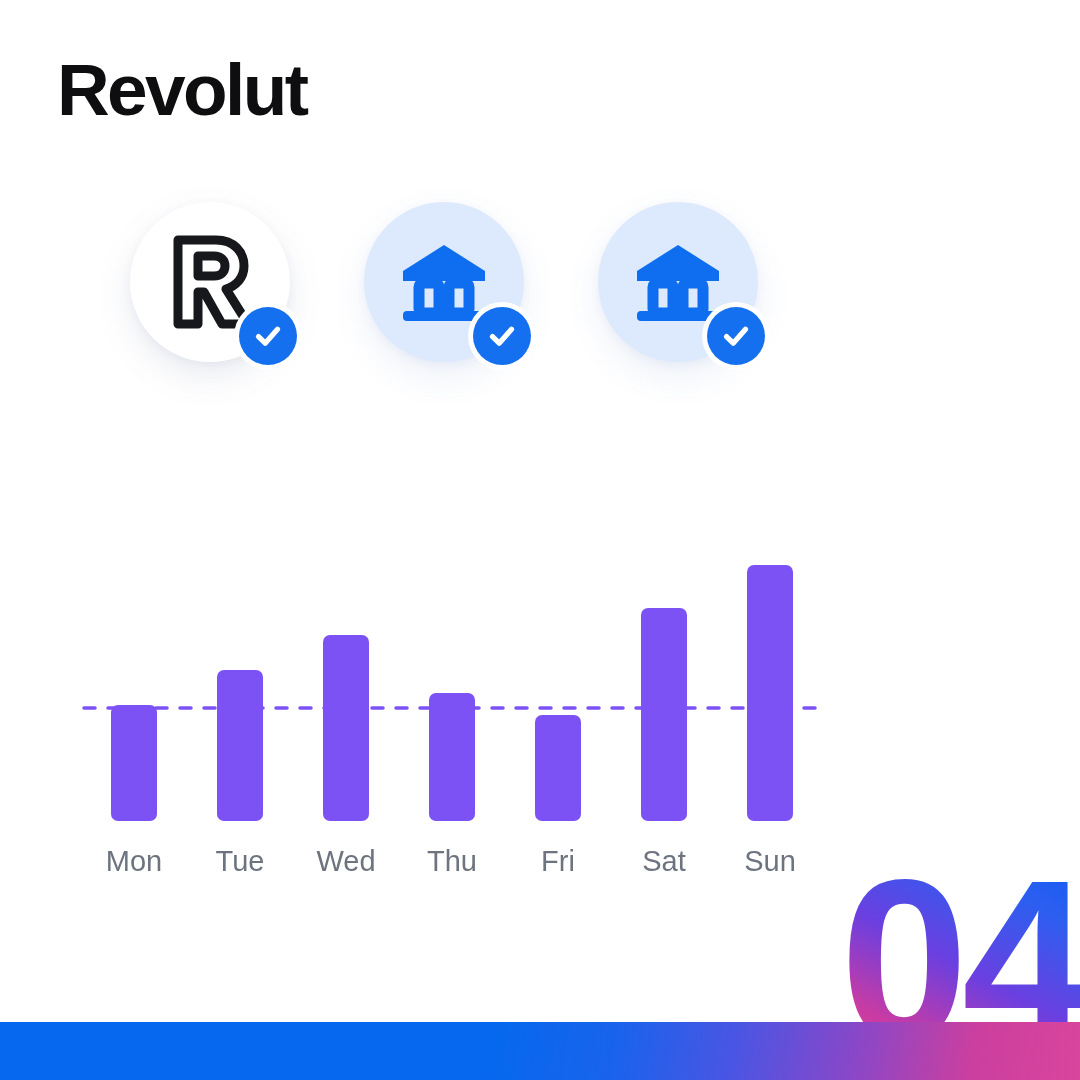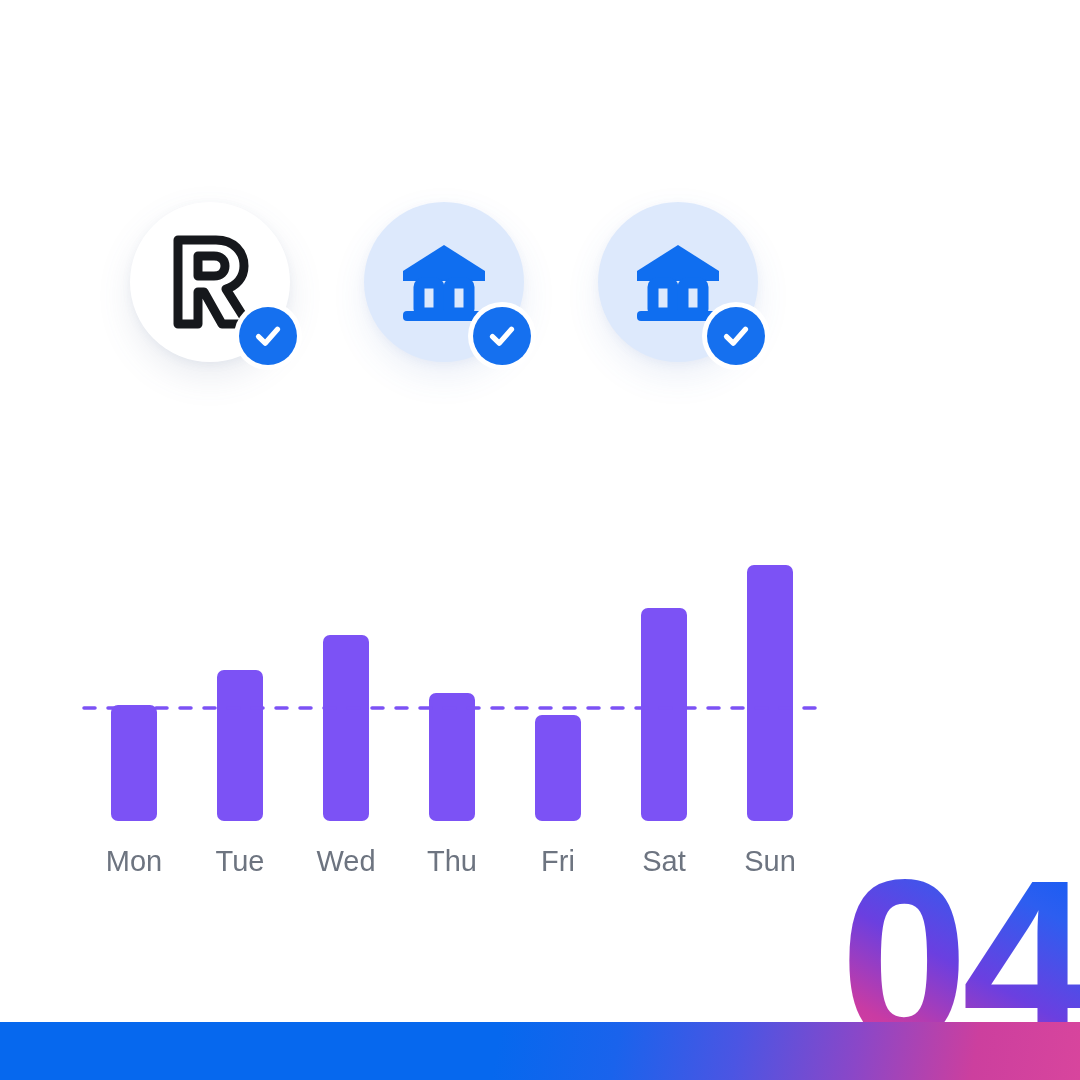--- a/index.html
+++ b/index.html
@@ -130,20 +130,21 @@
         #8a47c8 79%,
         #cc3f9e 90%,
         #d8459d 100%);
   }
 </style>
 </head>
 <body>
 
 <div id="stage">
 
+  <div id="brand-wordmark">Revolut</div>
 
   <div id="account-badges">
 
     <div class="account-badge" style="left:130px;">
       <div class="badge-circle white">
         <svg width="92" height="96" viewBox="0 0 92 96">
           <path d="M14 6 H52 C70 6 80 18 80 32 C80 44 72 52 62 55 L84 90 H58 L40 58 H34 V90 H14 Z M34 22 V42 H50 C57 42 61 38 61 32 C61 26 57 22 50 22 Z" fill="#ffffff" stroke="#16181c" stroke-width="9" stroke-linejoin="round"></path>
         </svg>
       </div>
       <div class="verified-badge">

